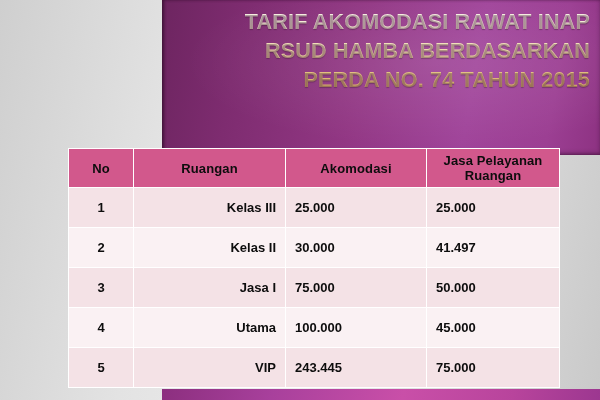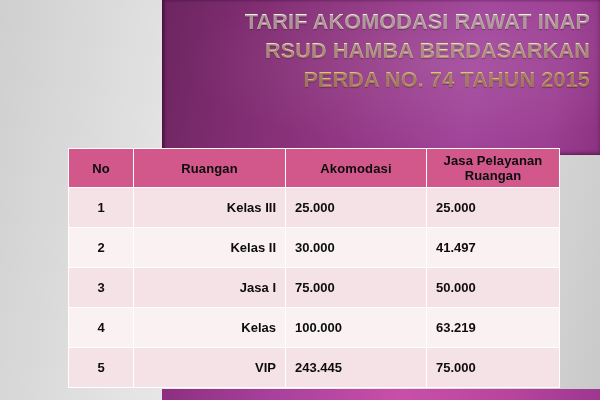--- a/index.html
+++ b/index.html
@@ -145,23 +145,23 @@
           <td class="cell-num">41.497</td>
         </tr>
         <tr class="row-odd">
           <td class="cell-no">3</td>
           <td class="cell-room">Jasa I</td>
           <td class="cell-num">75.000</td>
           <td class="cell-num">50.000</td>
         </tr>
         <tr class="row-even">
           <td class="cell-no">4</td>
-          <td class="cell-room">Kelas</td>
+          <td class="cell-room">Utama</td>
           <td class="cell-num">100.000</td>
-          <td class="cell-num">63.219</td>
+          <td class="cell-num">45.000</td>
         </tr>
         <tr class="row-odd">
           <td class="cell-no">5</td>
           <td class="cell-room">VIP</td>
           <td class="cell-num">243.445</td>
           <td class="cell-num">75.000</td>
         </tr>
       </tbody>
   </table>
 

